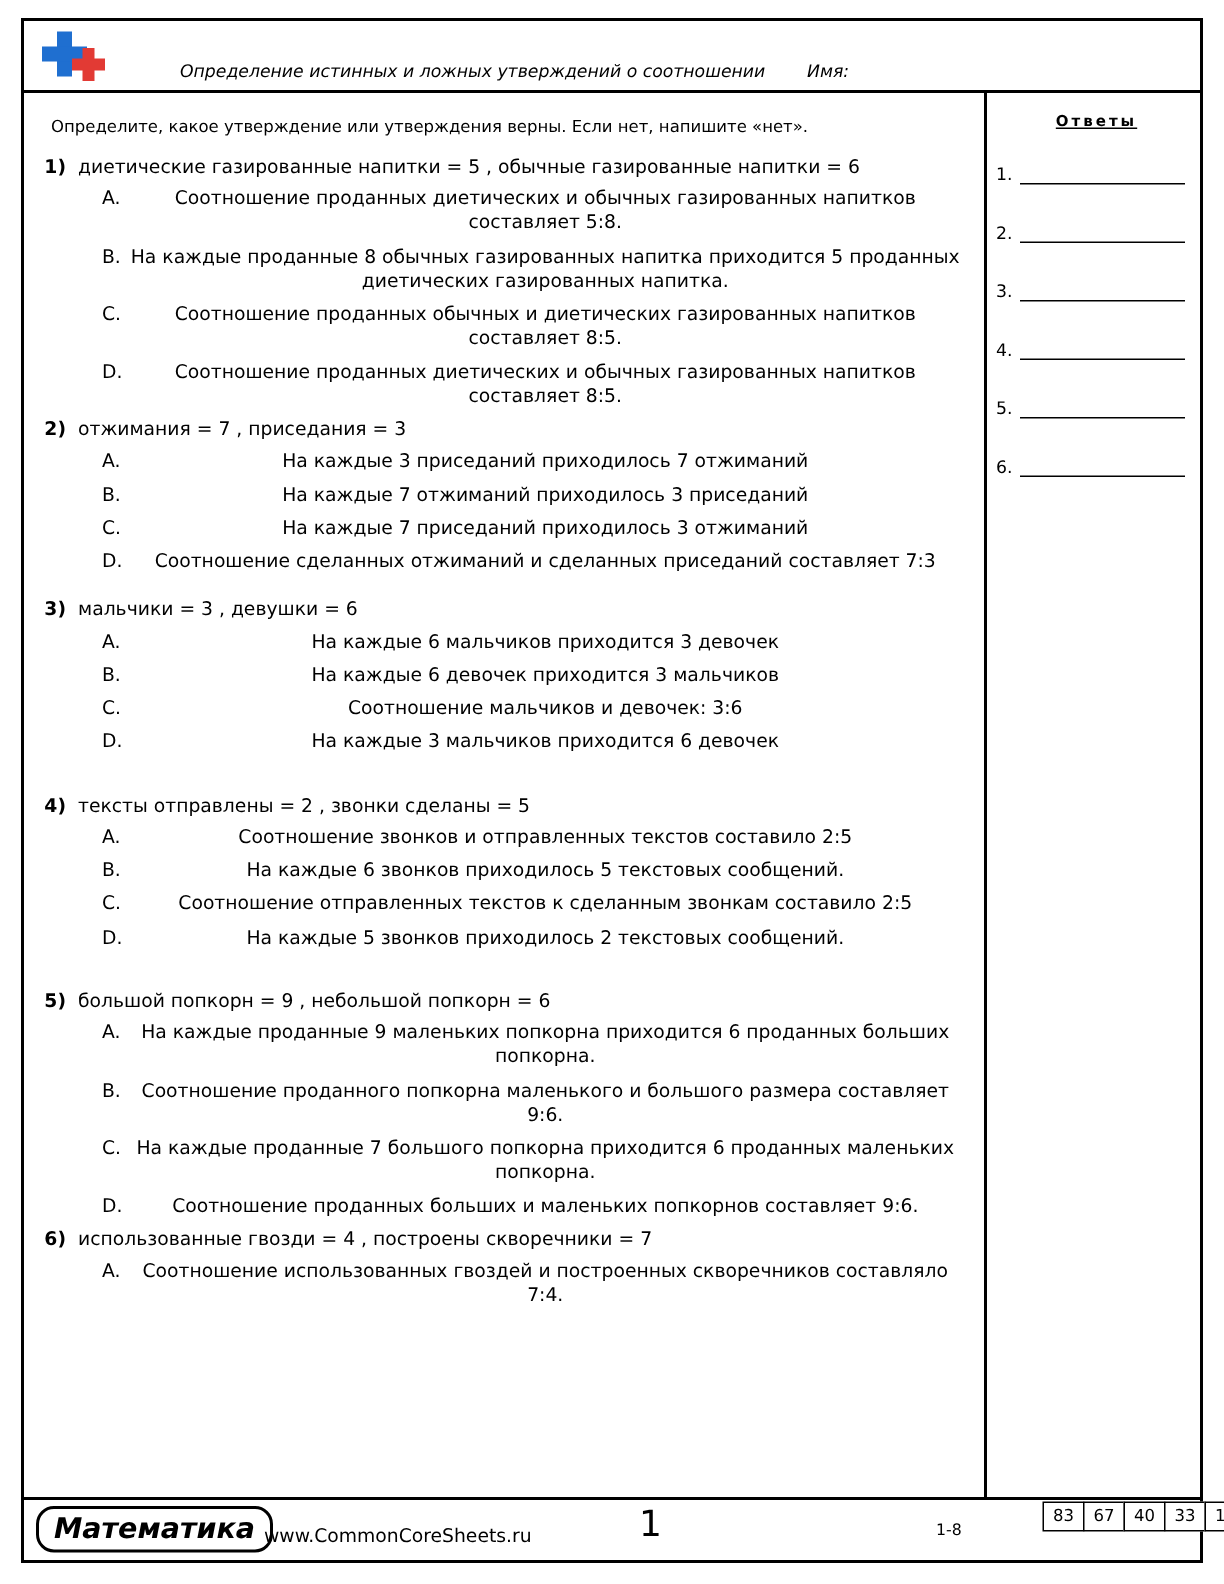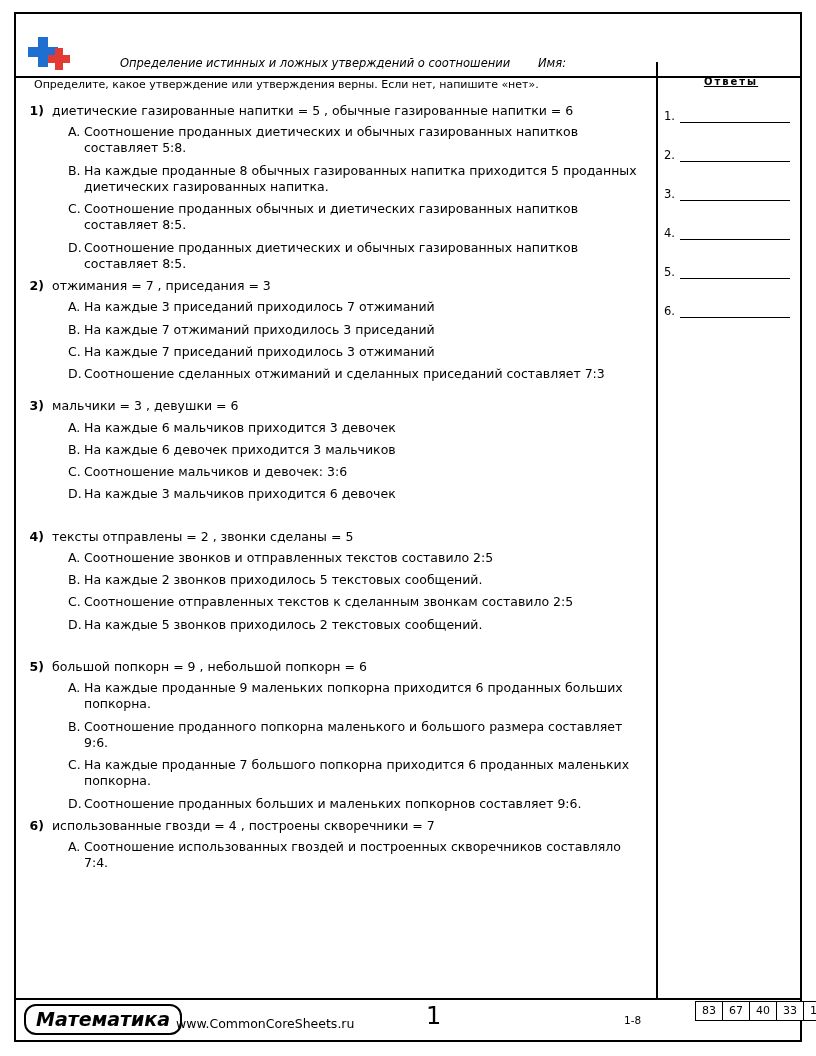--- a/index.html
+++ b/index.html
@@ -22,21 +22,21 @@
     width: 788px;
     height: 1030px;
     border: 2px solid #000;
     box-sizing: border-box;
   }
 
   
   .header {
     position: absolute;
     left: 0;
-    top: 16px;
+    top: 0;
     width: 100%;
     height: 48px;
     box-sizing: border-box;
     border-bottom: 2px solid #000;
   }
   .logo {
     position: absolute;
     left: 6px;
     top: 4px;
     width: 54px;
@@ -166,20 +166,21 @@
     line-height: 1.3;
     margin-bottom: 6px;
     width: 575px;
   }
   .choice-letter {
     width: 16px;
     min-width: 16px;
   }
   .choice-text {
     flex: 1;
+    text-align: center;
   }
   .gap-lg { height: 20px; }
   .gap-md { height: 10px; }
 
   
   .answers {
     position: absolute;
     left: 642px;
     top: 48px;
     width: 146px;
@@ -378,21 +379,21 @@
         <div class="q-num">4)</div>
         <div class="q-stem">тексты отправлены = 2 , звонки сделаны = 5</div>
       </div>
       <div class="choices">
         <div class="choice">
           <div class="choice-letter">A.</div>
           <div class="choice-text">Соотношение звонков и отправленных текстов составило 2:5</div>
         </div>
         <div class="choice">
           <div class="choice-letter">B.</div>
-          <div class="choice-text">На каждые 2 звонков приходилось 5 текстовых сообщений.</div>
+          <div class="choice-text">На каждые 6 звонков приходилось 5 текстовых сообщений.</div>
         </div>
         <div class="choice">
           <div class="choice-letter">C.</div>
           <div class="choice-text">Соотношение отправленных текстов к сделанным звонкам составило 2:5</div>
         </div>
         <div class="choice">
           <div class="choice-letter">D.</div>
           <div class="choice-text">На каждые 5 звонков приходилось 2 текстовых сообщений.</div>
         </div>
       </div>

